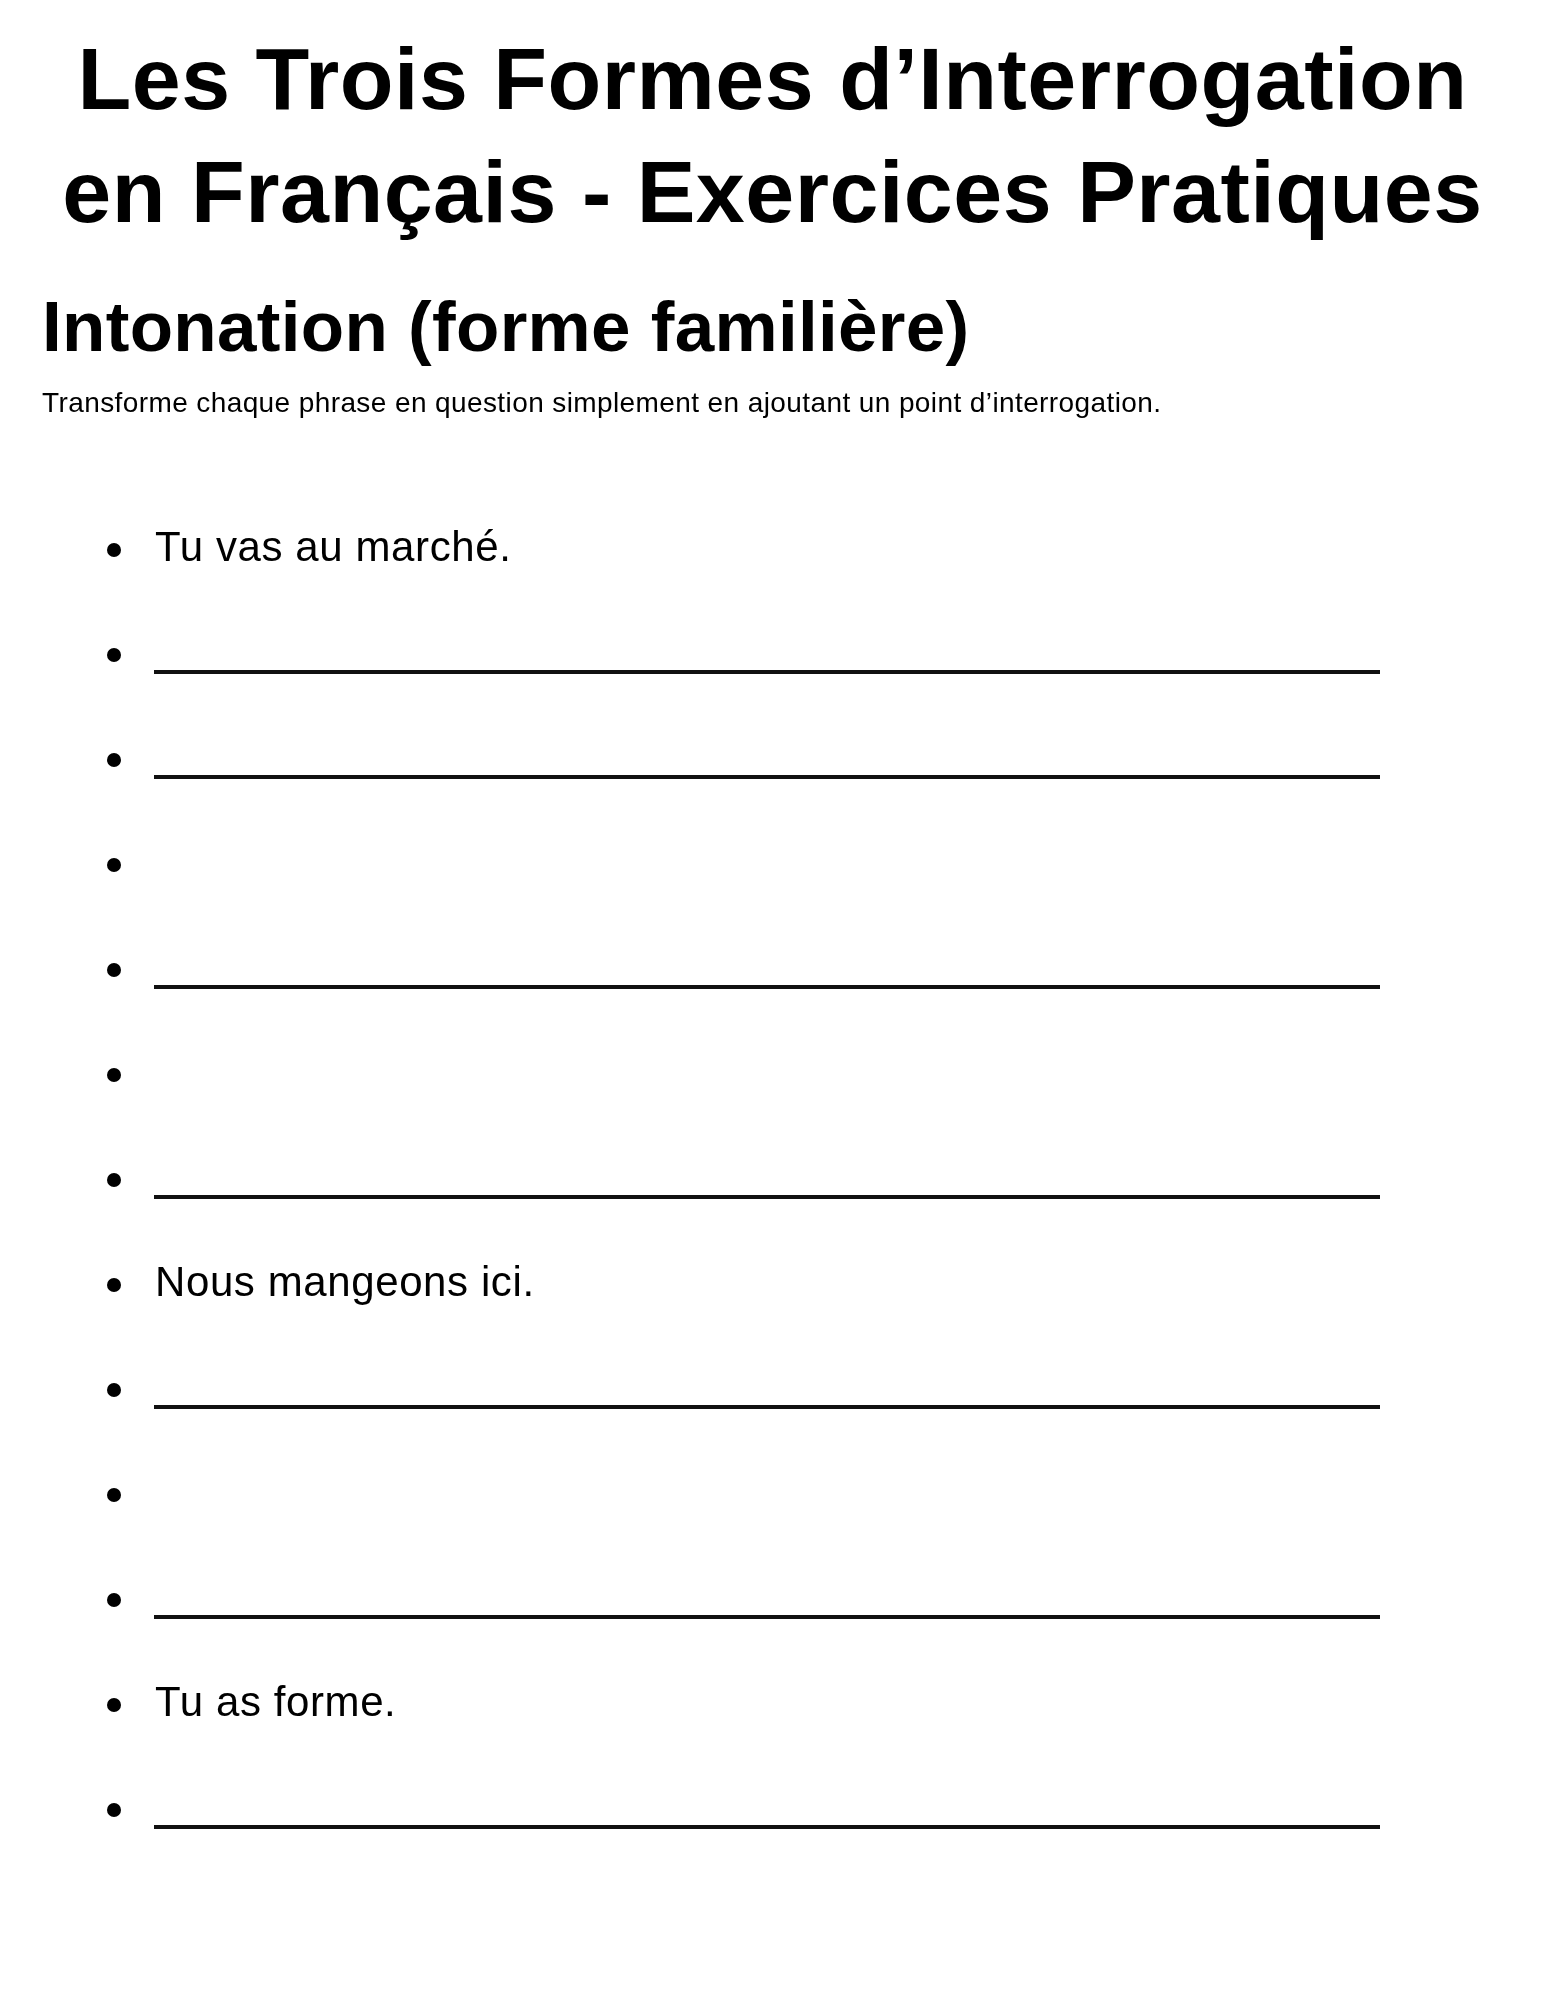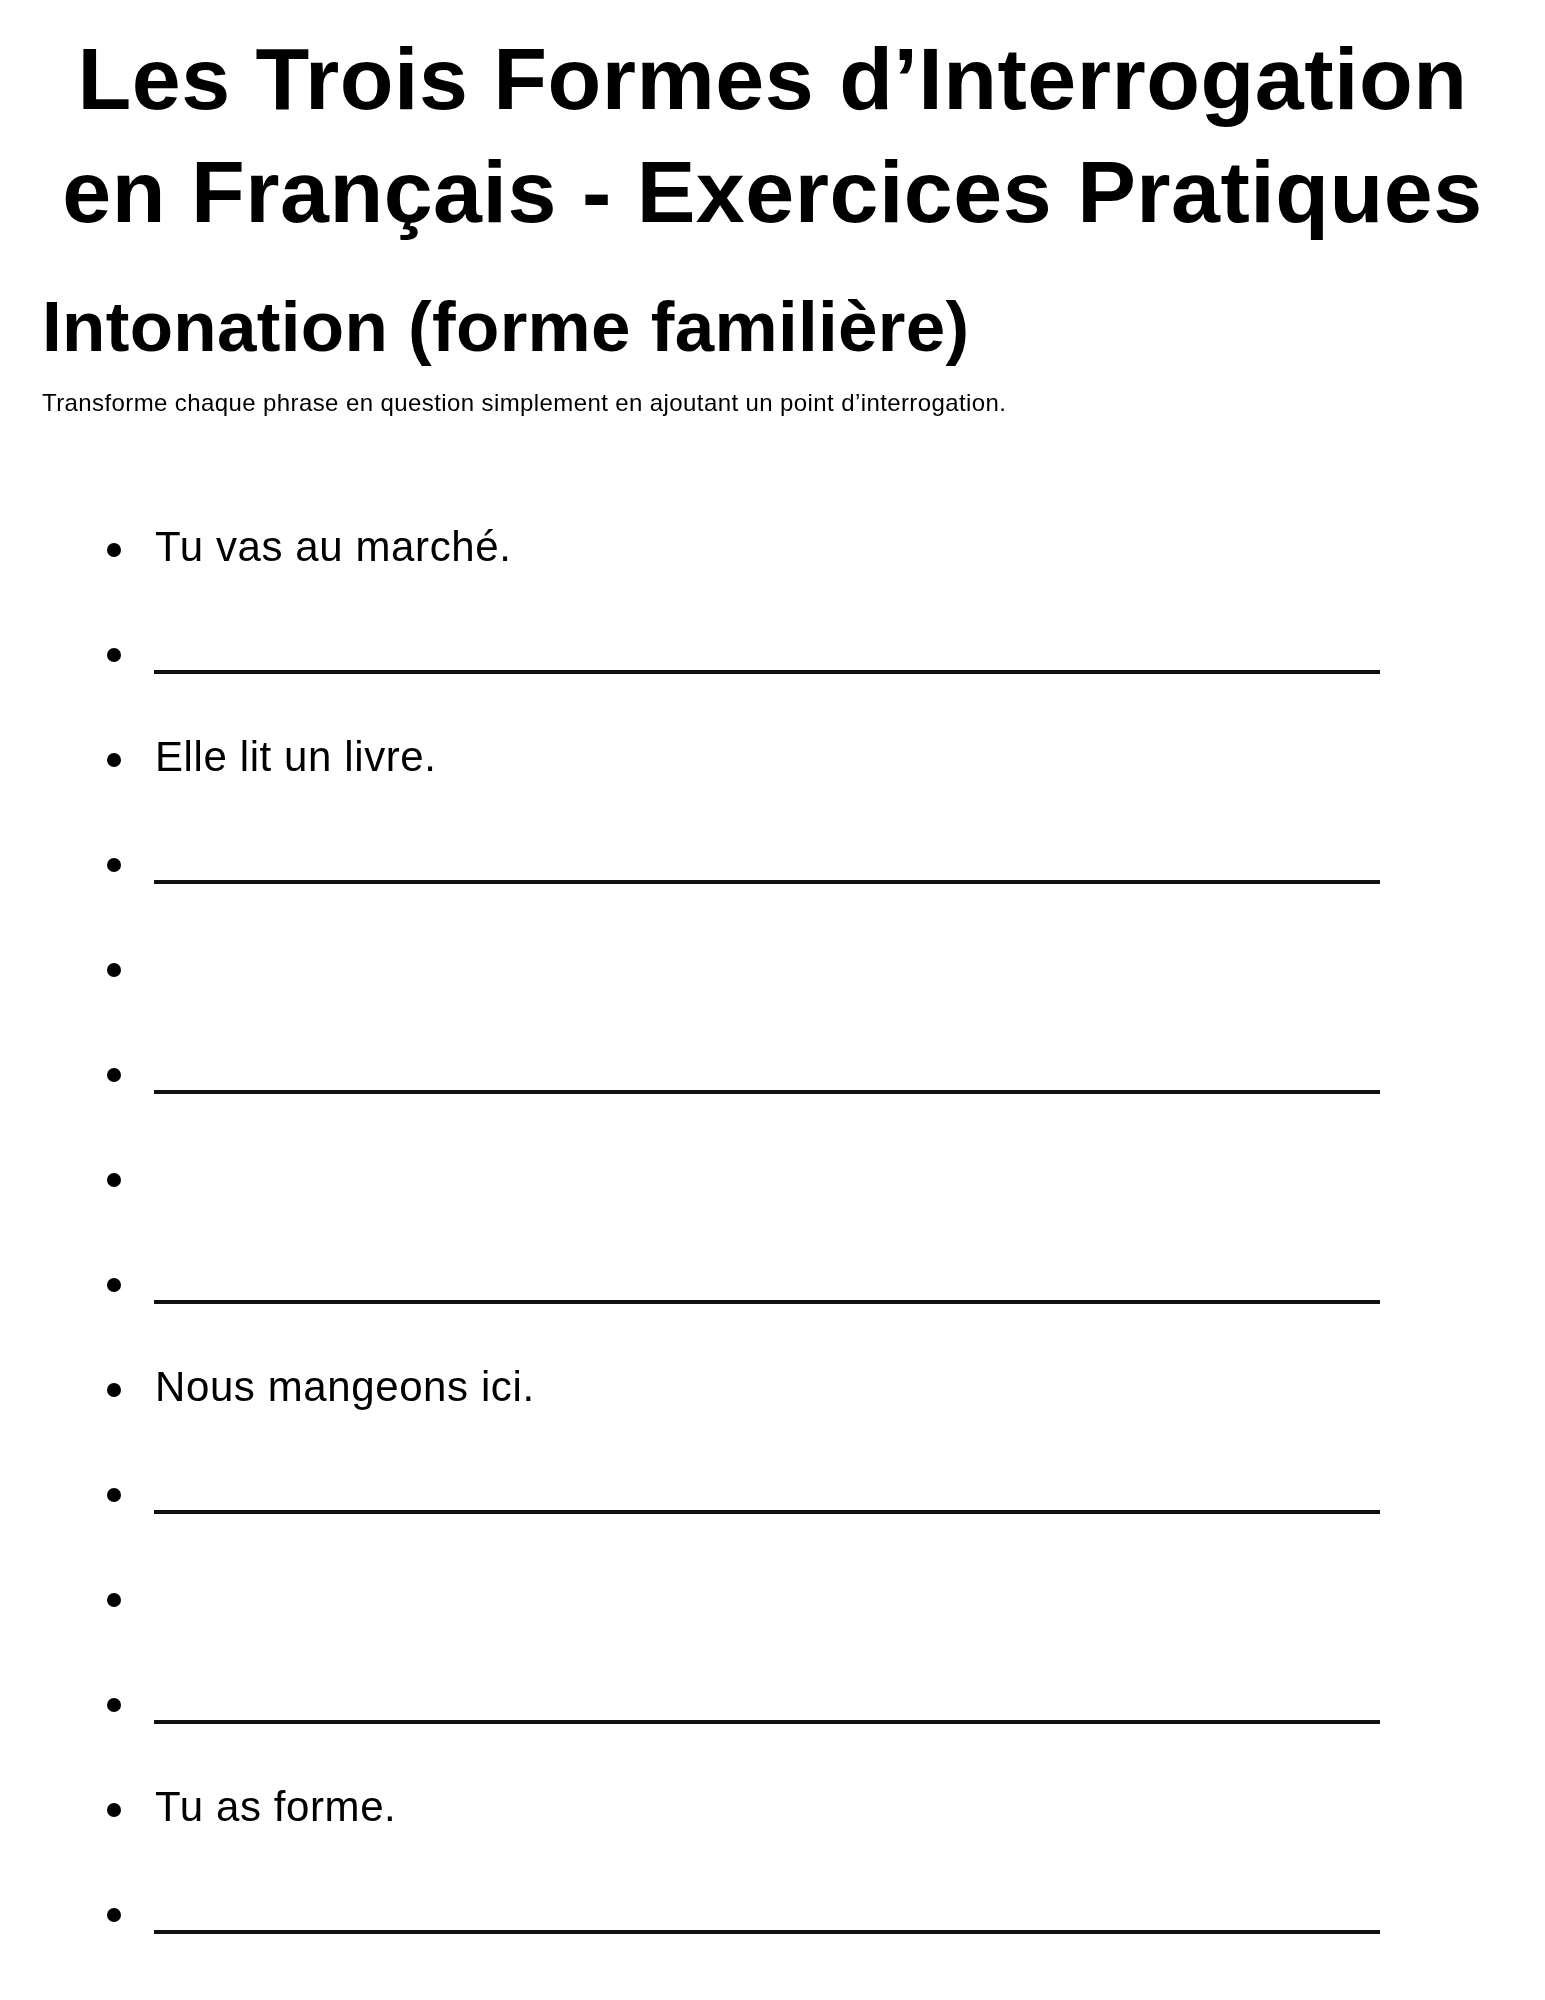--- a/index.html
+++ b/index.html
@@ -47,21 +47,21 @@
       letter-spacing: 0.3px;
     }
     .instructions {
       position: absolute;
       left: 42px;
       top: 382px;
       width: 1340px;
       margin: 0;
       font-family: "Liberation Sans", sans-serif;
       font-weight: 400;
-      font-size: 24px;
+      font-size: 28px;
       line-height: 41px;
       letter-spacing: 0.4px;
     }
     .exercise-list {
       position: absolute;
       left: 0;
       top: 513px;
       margin: 0;
       padding: 0;
       list-style: none;
@@ -113,24 +113,20 @@
     <li class="exercise-item">
       <span class="bullet"></span>
       <span class="item-text">Tu vas au marché.</span>
     </li>
     <li class="exercise-item">
       <span class="bullet"></span>
       <span class="answer-line"></span>
     </li>
     <li class="exercise-item">
       <span class="bullet"></span>
-      <span class="item-text">Elle lit un livre.</span>
-    </li>
-    <li class="exercise-item">
-      <span class="bullet"></span>
       <span class="answer-line"></span>
     </li>
     <li class="exercise-item">
       <span class="bullet"></span>
     </li>
     <li class="exercise-item">
       <span class="bullet"></span>
       <span class="answer-line"></span>
     </li>
     <li class="exercise-item">

